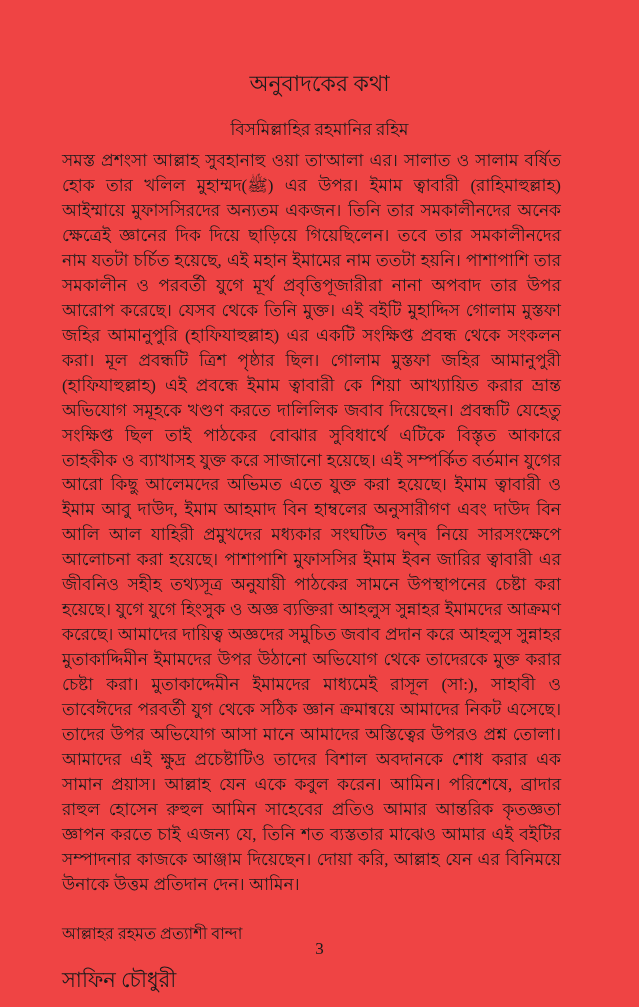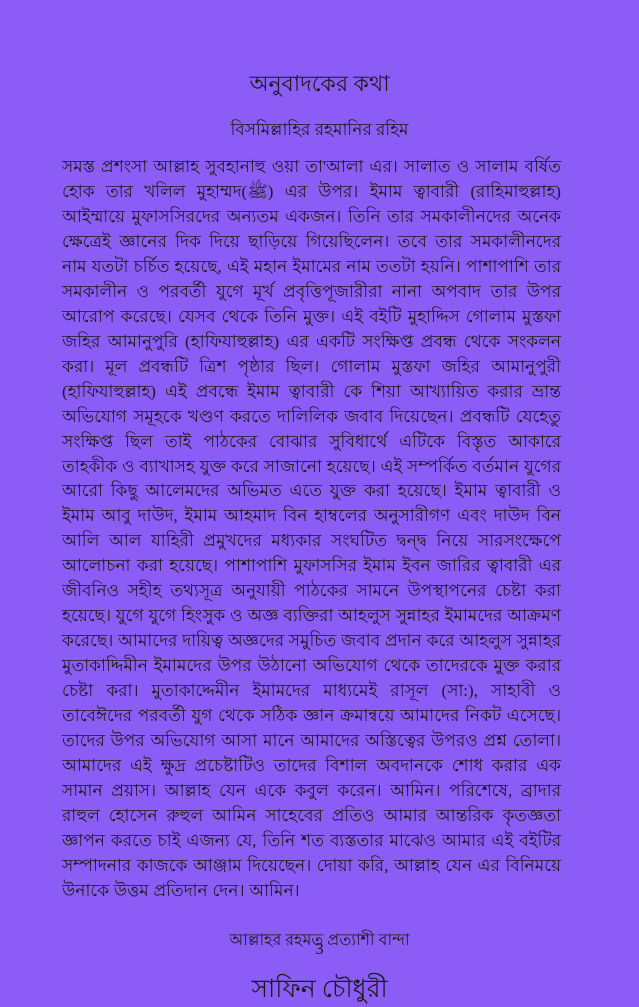--- a/index.html
+++ b/index.html
@@ -13,53 +13,53 @@
     position: relative;
     font-family: "Liberation Serif", serif;
     color: #1b1b1b;
     -webkit-font-smoothing: antialiased;
   }
   .page {
     position: absolute;
     inset: 0;
     box-sizing: border-box;
     padding: 70px 62px 0 62px;
-    background: #8b5cf6;
+    background: #ef4444;
   }
   .doc-title {
     text-align: center;
     font-size: 22px;
     font-weight: 500;
     line-height: 1.3;
     margin: 0 0 20px 0;
   }
   .bismillah {
     text-align: center;
     font-size: 17px;
     font-weight: 400;
     line-height: 1.3;
-    margin: 0 0 14px 0;
+    margin: 0 0 8px 0;
   }
   .body-paragraph {
     font-size: 17px;
     line-height: 1.47;
     text-align: justify;
     text-justify: inter-word;
     margin: 0 16px 26px 0;
     word-spacing: 0.5px;
   }
   .dedication {
-    text-align: center;
+    text-align: left;
     font-size: 16px;
     line-height: 1.3;
     margin: 0 0 22px 0;
   }
   .signature {
-    text-align: center;
-    font-size: 25px;
+    text-align: left;
+    font-size: 21px;
     font-weight: 500;
     line-height: 1.3;
     margin: 0;
   }
   .page-number {
     position: absolute;
     left: 0;
     right: 0;
     bottom: 48px;
     text-align: center;

